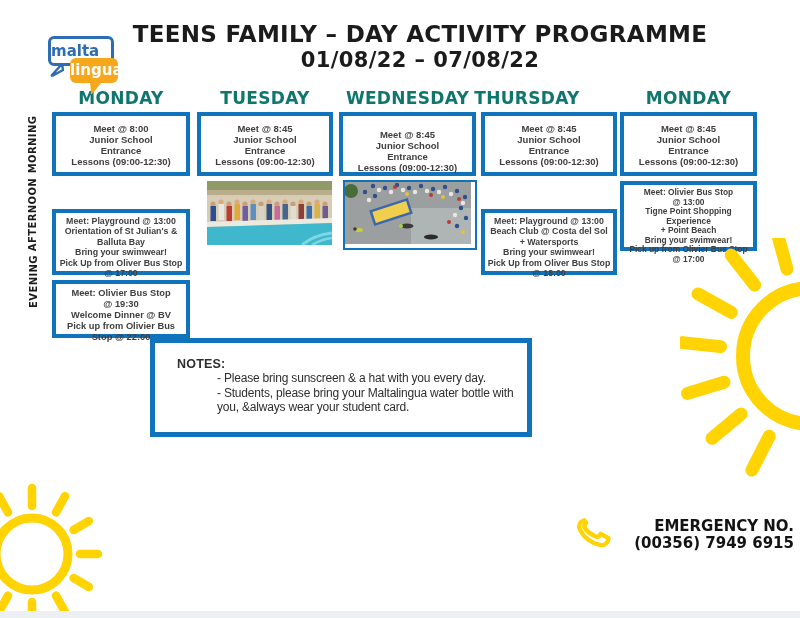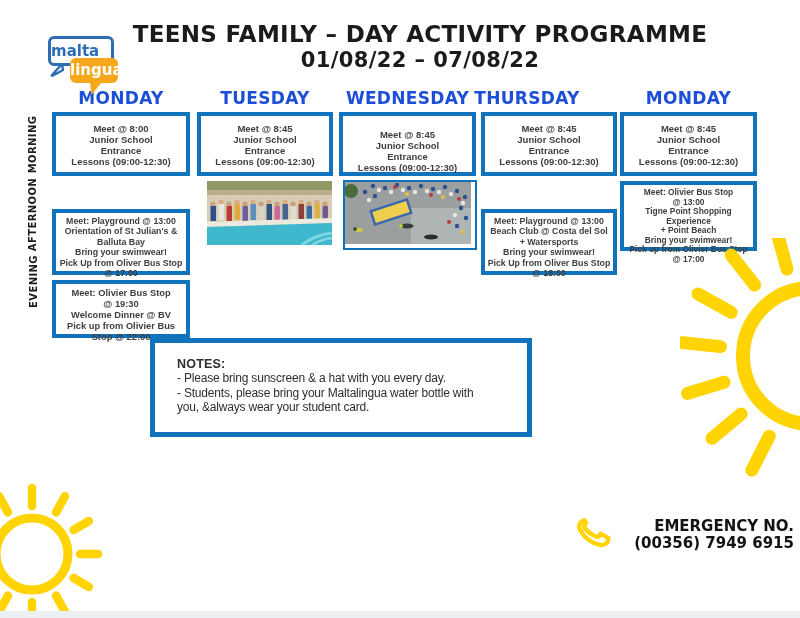--- a/index.html
+++ b/index.html
@@ -14,40 +14,40 @@
   
   .logo{position:absolute;left:48px;top:36px;width:100px;height:58px;}
   .bub{position:absolute;border-radius:6px;text-align:left;
        font-family:"DejaVu Sans",sans-serif;font-weight:800;font-size:15px;line-height:24px;}
   .bub-malta{left:0;top:0;width:60px;height:24px;background:#fff;border:3px solid #2E6DB4;color:#2E6DB4;}
   .bub-lingua{left:22px;top:22px;width:48px;height:25px;background:#F6A71B;color:#fff;line-height:25px;z-index:2;}
   .tail-malta{position:absolute;left:2px;top:27px;width:14px;height:14px;z-index:1;}
   .tail-lingua{position:absolute;left:40px;top:46px;width:16px;height:13px;z-index:2;}
   
   .day-header{position:absolute;text-align:center;font-family:"DejaVu Sans",sans-serif;
-              font-weight:800;font-size:17px;color:#1d4ed8;letter-spacing:.3px;}
+              font-weight:800;font-size:17px;color:#0f766e;letter-spacing:.3px;}
   
   .rowlabel{position:absolute;left:24px;width:18px;display:flex;align-items:center;justify-content:center;}
   .rowlabel span{transform:rotate(-90deg);white-space:nowrap;font-family:"DejaVu Sans",sans-serif;
                  font-weight:800;font-size:10px;letter-spacing:.4px;color:#1c1c1c;}
   
   .cell{position:absolute;box-sizing:border-box;border:4px solid #1173BC;background:#fff;
         text-align:center;color:#3E3E3E;font-weight:700;font-size:9.5px;line-height:1.16;
         padding-top:7px;}
   .pre{white-space:pre-line;}
   .cell.small{font-weight:600;font-size:8.8px;padding-top:3px;line-height:1.18;margin-top:28px;}
   .cell.dense{font-weight:600;font-size:8.4px;padding-top:3px;line-height:1.14;}
   .photo{position:absolute;overflow:hidden;}
   .photo.bordered{border:2px solid #1173BC;}
   .photo svg{display:block;}
   
   .notes{position:absolute;left:150px;top:338px;width:382px;height:99px;box-sizing:border-box;
          border:5px solid #1173BC;background:#fff;padding:14px 6px 0 22px;color:#2e2e2e;}
   .notes .heading{font-size:12.5px;font-weight:700;letter-spacing:.2px;}
-  .notes .body{font-size:12px;letter-spacing:-.2px;line-height:1.22;white-space:pre-line;}
+  .notes .body{font-size:12px;letter-spacing:-.2px;line-height:1.22;white-space:pre-line;margin-left:40px;}
   
   .emergency{position:absolute;left:612px;top:518px;width:182px;text-align:right;
              font-family:"DejaVu Sans",sans-serif;font-weight:800;color:#131313;}
   .emergency .l1{font-size:15px;line-height:17px;}
   .emergency .l2{font-size:15px;line-height:17px;}
   .phone{position:absolute;left:573px;top:512px;width:46px;height:46px;transform:rotate(-8deg);}
   
   .sun-left{position:absolute;left:-20px;top:482px;width:150px;height:140px;}
   .sun-right{position:absolute;right:0;top:238px;width:120px;height:240px;}
   .footer-band{position:absolute;left:0;bottom:0;width:800px;height:7px;background:#ecf0f2;}

